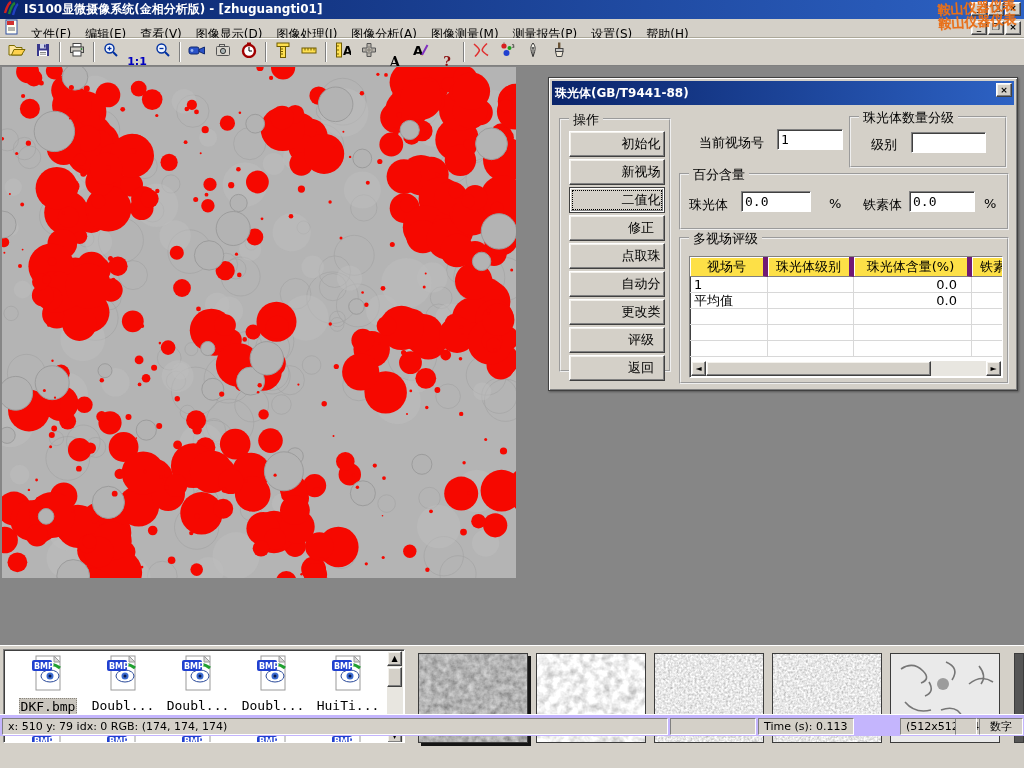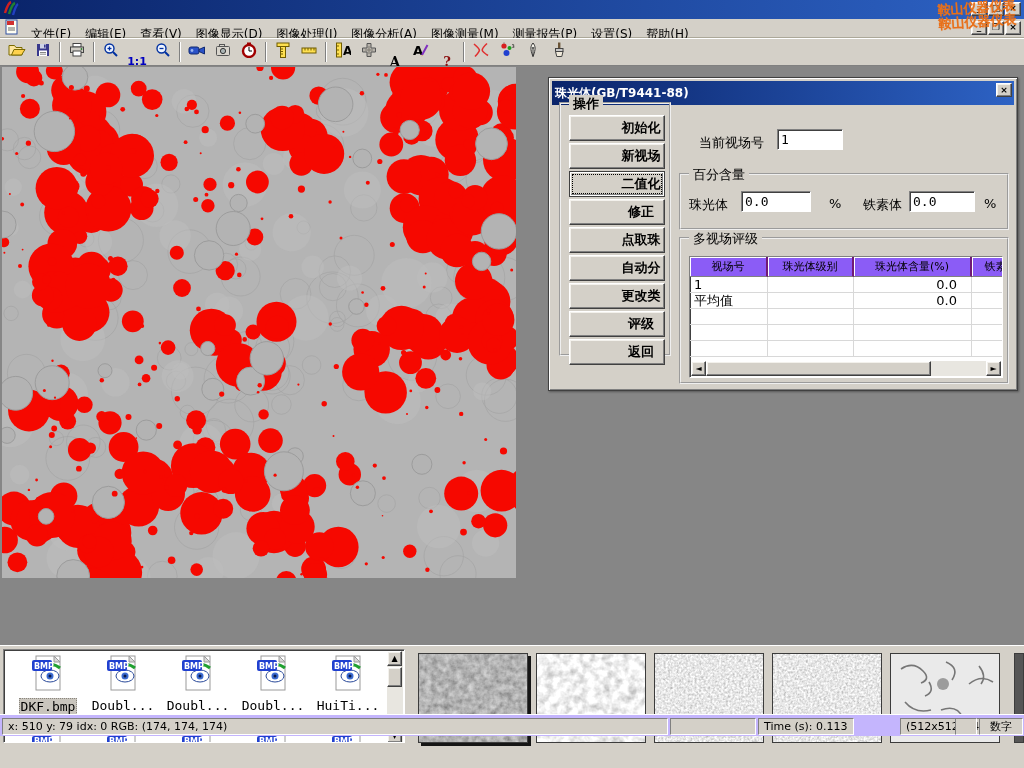--- a/index.html
+++ b/index.html
@@ -45,21 +45,21 @@
 
   .dbtn { position:absolute; left:8px; width:96px; height:26px; font-size:13px; text-align:center; line-height:24px;padding-left:48px; }
   .dbtn.focus { outline:1px dotted #000; outline-offset:-4px; border-color:#404040; box-shadow: inset 0 0 0 1px #fff, inset -2px -2px 0 #808080; }
 
   .dlabel { position:absolute; font-size:13px; white-space:nowrap; }
   .dinput { position:absolute; height:21px; border:1px solid; border-color:#808080 #fff #fff #808080; box-shadow:inset 1px 1px 0 #404040; background:#fff; font-family:"DejaVu Sans Mono", monospace; font-size:13px; padding:1px 3px; }
 
   
   #mtable { position:absolute; left:8px; top:17px; width:314px; height:122px; background:#fff; border:1px solid; border-color:#808080 #fff #fff #808080; box-shadow:inset 1px 1px 0 #404040; overflow:hidden; }
   #mtable .hrow { display:flex; height:20px; }
-  #mtable .hcell { flex:none; background:#8b5cf6; border-right:2px solid #701a75; border-bottom:1px solid #808080; box-shadow:inset 1px 1px 0 #fff; font-size:11px; text-align:center; line-height:19px; overflow:hidden; white-space:nowrap; }
+  #mtable .hcell { flex:none; background:#fde047; border-right:5px solid #701a75; border-bottom:1px solid #808080; box-shadow:inset 1px 1px 0 #fff; font-size:13px; text-align:center; line-height:19px; overflow:hidden; white-space:nowrap; }
   #mtable .trow { display:flex; height:16px; }
   #mtable .tcell { flex:none; border-right:1px solid #d8d8d8; border-bottom:1px solid #d8d8d8; font-size:13px; line-height:15px; padding:0 4px; overflow:hidden; white-space:nowrap; }
   .c0{width:78px;} .c1{width:86px;} .c2{width:118px;} .c3{width:60px;}
   .num { text-align:right; padding-right:14px !important; }
 
   .hscroll { position:absolute; left:1px; bottom:1px; width:310px; height:15px; background:#e8e6e0; display:flex; }
   .sbtn { width:15px; height:15px; font-size:8px; line-height:14px; text-align:center; flex:none; }
   .hthumb { width:225px; height:15px; flex:none; }
 
   
@@ -88,20 +88,21 @@
 <div id="app">
 
   <div id="titlebar">
     <span>
       <svg width="16" height="16" viewBox="0 0 16 16">
         <path d="M2 13 Q5 3 8 2" stroke="#d02020" stroke-width="2.4" fill="none"></path>
         <path d="M6 14 Q9 4 12 3" stroke="#208030" stroke-width="2.4" fill="none"></path>
         <path d="M10 15 Q13 5 15 4" stroke="#2040c0" stroke-width="2.4" fill="none"></path>
       </svg>
     </span>
+    <span class="ttl">IS100显微摄像系统(金相分析版) - [zhuguangti01]</span>
     <span class="btns">
       <span class="winbtn raised">_</span>
       <span class="winbtn raised">□</span>
       <span class="winbtn raised">×</span>
     </span>
   </div>
 
   <div id="watermark">
     <div>鞍山仪器仪表</div>
     <div>鞍山仪器仪表</div>
@@ -925,36 +926,41 @@
         </svg>
     </div>
   </div>
 
   <div id="dialog">
     <div id="dialog-title">
       <span class="ttl">珠光体(GB/T9441-88)</span>
       <span id="dialog-close" class="raised">×</span>
     </div>
 
-    <div class="groupbox" style="left:10px; top:24px; width:112px; height:254px;font-weight:bold;">
+    <div class="groupbox" style="left:10px; top:40px; width:112px; height:254px;">
       <span class="cap">操作</span>
       <div class="dbtn raised" style="top:11px;">初始化</div>
       <div class="dbtn raised" style="top:39px;">新视场</div>
       <div class="dbtn raised focus" style="top:67px;">二值化</div>
       <div class="dbtn raised" style="top:95px;">修正</div>
       <div class="dbtn raised" style="top:123px;">点取珠光体</div>
       <div class="dbtn raised" style="top:151px;">自动分类</div>
       <div class="dbtn raised" style="top:179px;">更改类别</div>
       <div class="dbtn raised" style="top:207px;">评级</div>
       <div class="dbtn raised" style="top:235px;">返回</div>
     </div>
 
     <span class="dlabel" style="left:150px; top:56px;">当前视场号</span>
     <input class="dinput" style="left: 228px; top: 51px; width: 66px;" value="1">
 
+    <div class="groupbox" style="left:300px; top:38px; width:158px; height:52px;">
+      <span class="cap">珠光体数量分级</span>
+      <span class="dlabel" style="left:20px; top:18px;">级别</span>
+      <input class="dinput" style="left: 60px; top: 14px; width: 75px;" value="">
+    </div>
 
     <div class="groupbox" style="left:130px; top:95px; width:330px; height:57px;">
       <span class="cap">百分含量</span>
       <span class="dlabel" style="left:8px; top:21px;">珠光体</span>
       <input class="dinput" style="left: 60px; top: 16px; width: 70px;" value="0.0">
       <span class="dlabel" style="left:148px; top:21px;">%</span>
       <span class="dlabel" style="left:182px; top:21px;">铁素体</span>
       <input class="dinput" style="left: 228px; top: 16px; width: 66px;" value="0.0">
       <span class="dlabel" style="left:303px; top:21px;">%</span>
     </div>

